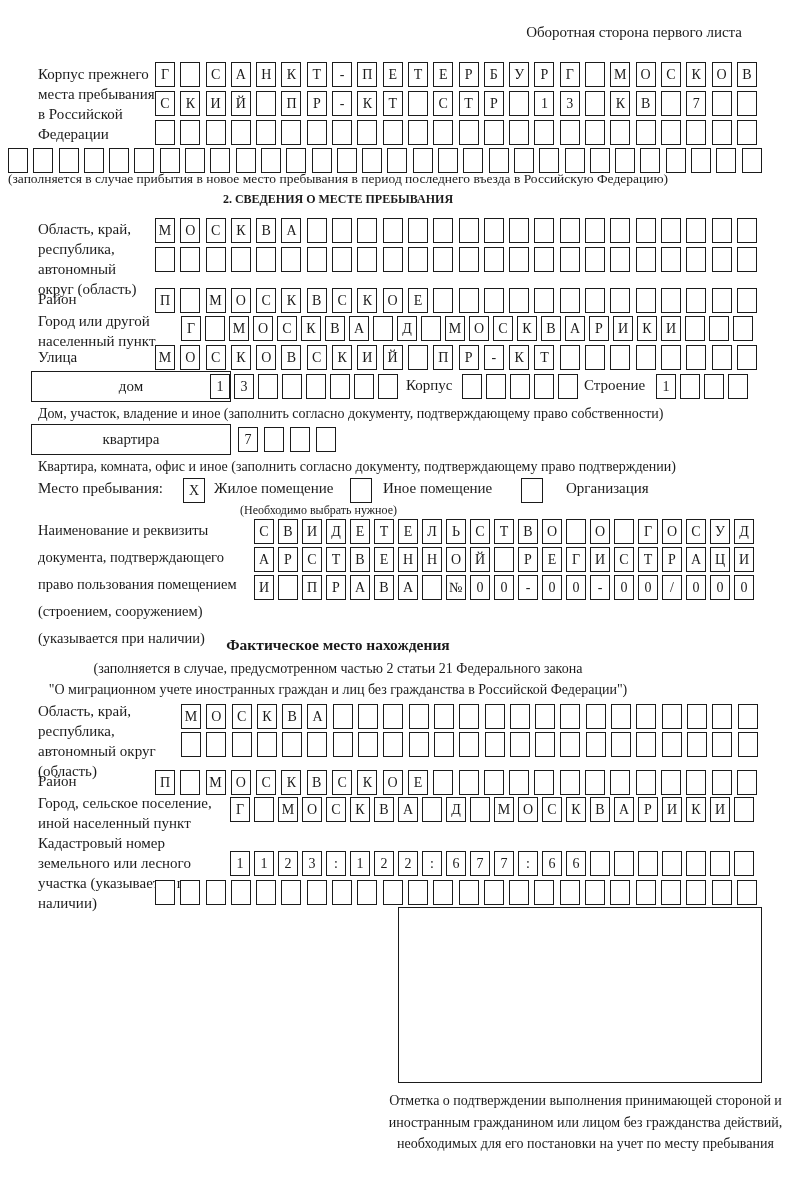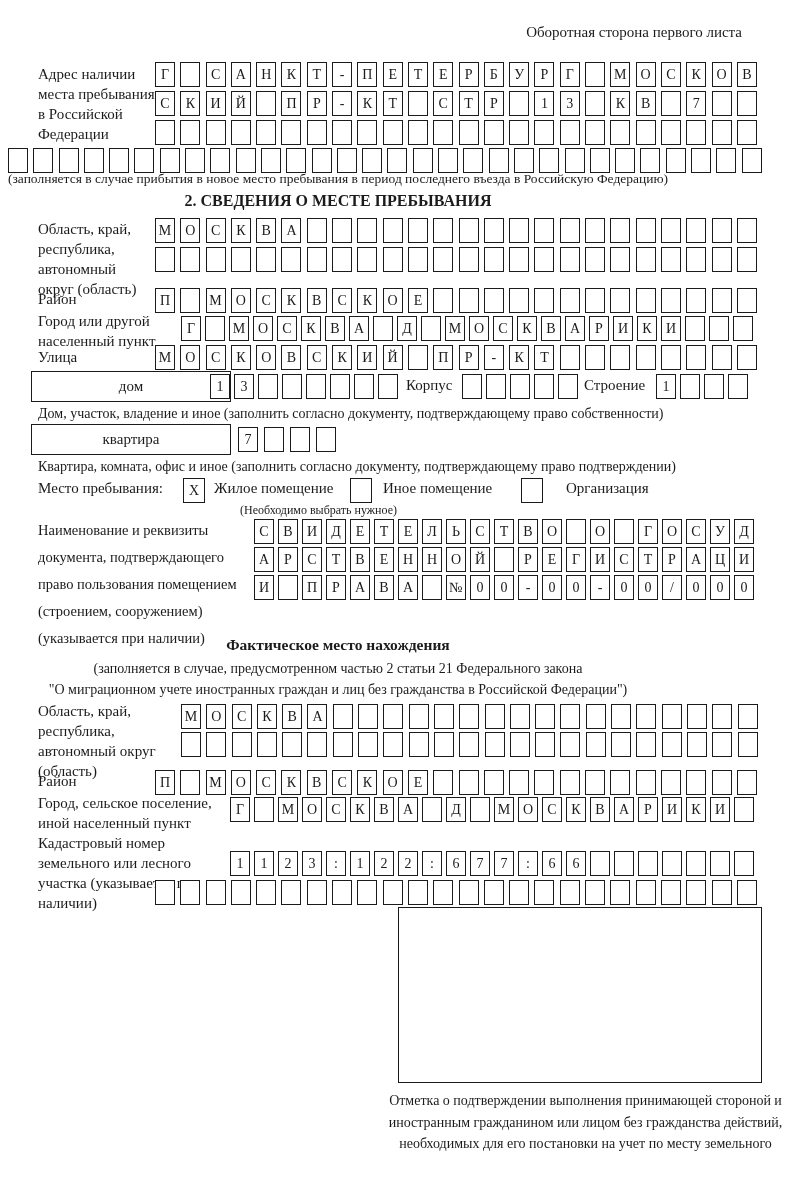--- a/index.html
+++ b/index.html
@@ -44,21 +44,21 @@
   .stampbox { position:absolute; left:398px; top:907px; width:364px; height:176px; border:1.8px solid #1b1b1b; background:#fff; }
   .stampcap { position:absolute; left:383px; top:1090px; width:405px; text-align:center; font-size:14px; line-height:21.5px; }
 </style>
 </head>
 <body>
 
 <div class="page">
 
   <div class="note">Оборотная сторона первого листа</div>
 
-  <div class="lbl" style="left:38px; top:64px; width:125px;">Адрес наличии места пребывания в Российской Федерации</div>
+  <div class="lbl" style="left:38px; top:64px; width:125px;">Корпус прежнего места пребывания в Российской Федерации</div>
   <div class="cellrow" style="left:155px; top:62px;">
       <div class="cell">Г</div>
       <div class="cell"></div>
       <div class="cell">С</div>
       <div class="cell">А</div>
       <div class="cell">Н</div>
       <div class="cell">К</div>
       <div class="cell">Т</div>
       <div class="cell">-</div>
       <div class="cell">П</div>
@@ -157,21 +157,21 @@
       <div class="cell"></div>
       <div class="cell"></div>
       <div class="cell"></div>
       <div class="cell"></div>
       <div class="cell"></div>
       <div class="cell"></div>
       <div class="cell"></div>
     </div>
   <div class="cap center" style="top:171px;">(заполняется в случае прибытия в новое место пребывания в период последнего въезда в Российскую Федерацию)</div>
 
-  <div class="cap center bold" style="top:192px; font-size:16px;">2. СВЕДЕНИЯ О МЕСТЕ ПРЕБЫВАНИЯ</div>
+  <div class="cap center bold" style="top:192px; font-size:12px;">2. СВЕДЕНИЯ О МЕСТЕ ПРЕБЫВАНИЯ</div>
 
   <div class="lbl" style="left:38px; top:219px; width:115px;">Область, край, республика, автономный округ (область)</div>
   <div class="cellrow" style="left:155px; top:218px;">
       <div class="cell">М</div>
       <div class="cell">О</div>
       <div class="cell">С</div>
       <div class="cell">К</div>
       <div class="cell">В</div>
       <div class="cell">А</div>
       <div class="cell"></div>
@@ -577,15 +577,15 @@
       <div class="cell"></div>
       <div class="cell"></div>
       <div class="cell"></div>
       <div class="cell"></div>
       <div class="cell"></div>
       <div class="cell"></div>
       <div class="cell"></div>
     </div>
 
   <div class="stampbox"></div>
-  <div class="stampcap">Отметка о подтверждении выполнения принимающей стороной и иностранным гражданином или лицом без гражданства действий, необходимых для его постановки на учет по месту земельного</div>
+  <div class="stampcap">Отметка о подтверждении выполнения принимающей стороной и иностранным гражданином или лицом без гражданства действий, необходимых для его постановки на учет по месту пребывания</div>
 
 </div>
 
 </body></html>

